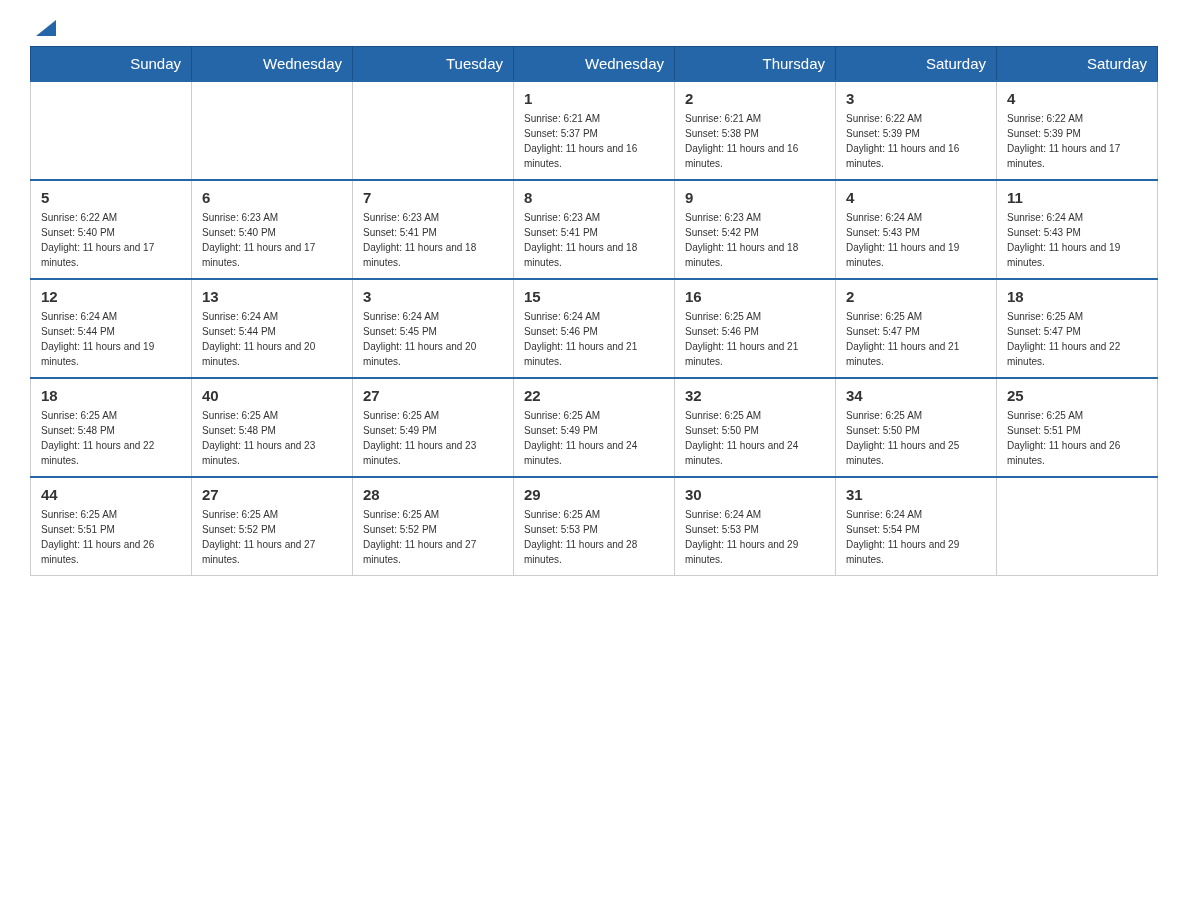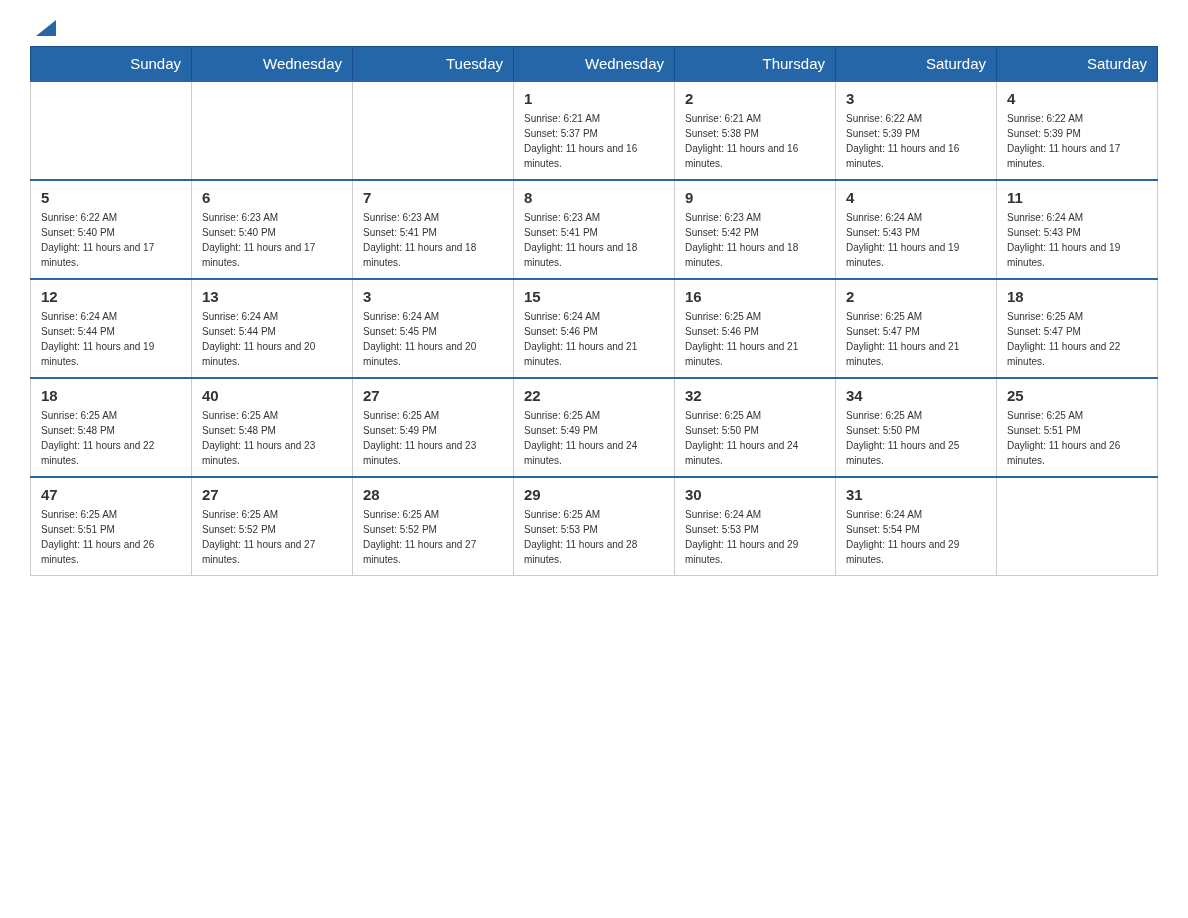--- a/index.html
+++ b/index.html
@@ -273,21 +273,21 @@
         </td>
         <td>
           <span class="day-number">25</span>
           <div class="day-info" style="white-space: pre-line;">Sunrise: 6:25 AM
 Sunset: 5:51 PM
 Daylight: 11 hours and 26 minutes.</div>
         </td>
       </tr>
       <tr>
         <td>
-          <span class="day-number">47</span>
+          <span class="day-number">44</span>
           <div class="day-info" style="white-space: pre-line;">Sunrise: 6:25 AM
 Sunset: 5:51 PM
 Daylight: 11 hours and 26 minutes.</div>
         </td>
         <td>
           <span class="day-number">27</span>
           <div class="day-info" style="white-space: pre-line;">Sunrise: 6:25 AM
 Sunset: 5:52 PM
 Daylight: 11 hours and 27 minutes.</div>
         </td>

